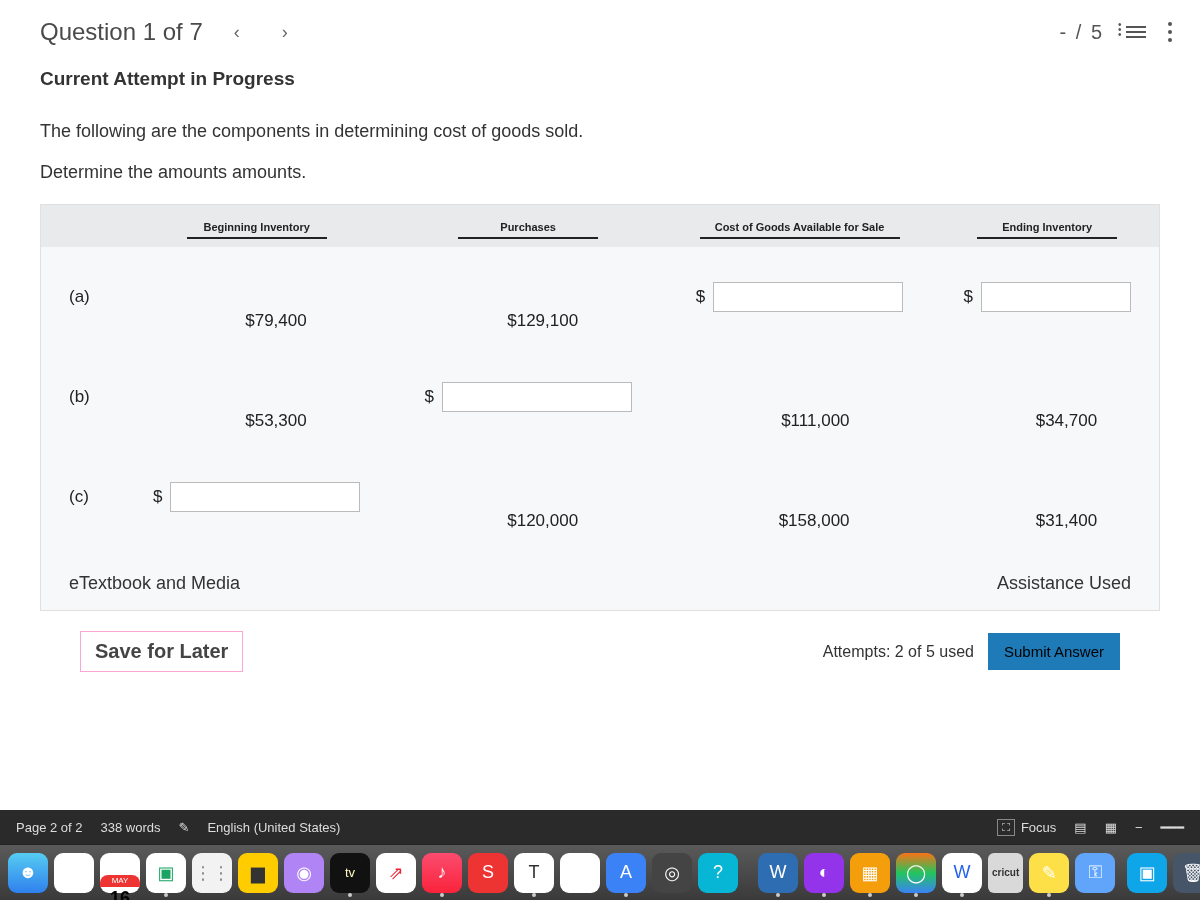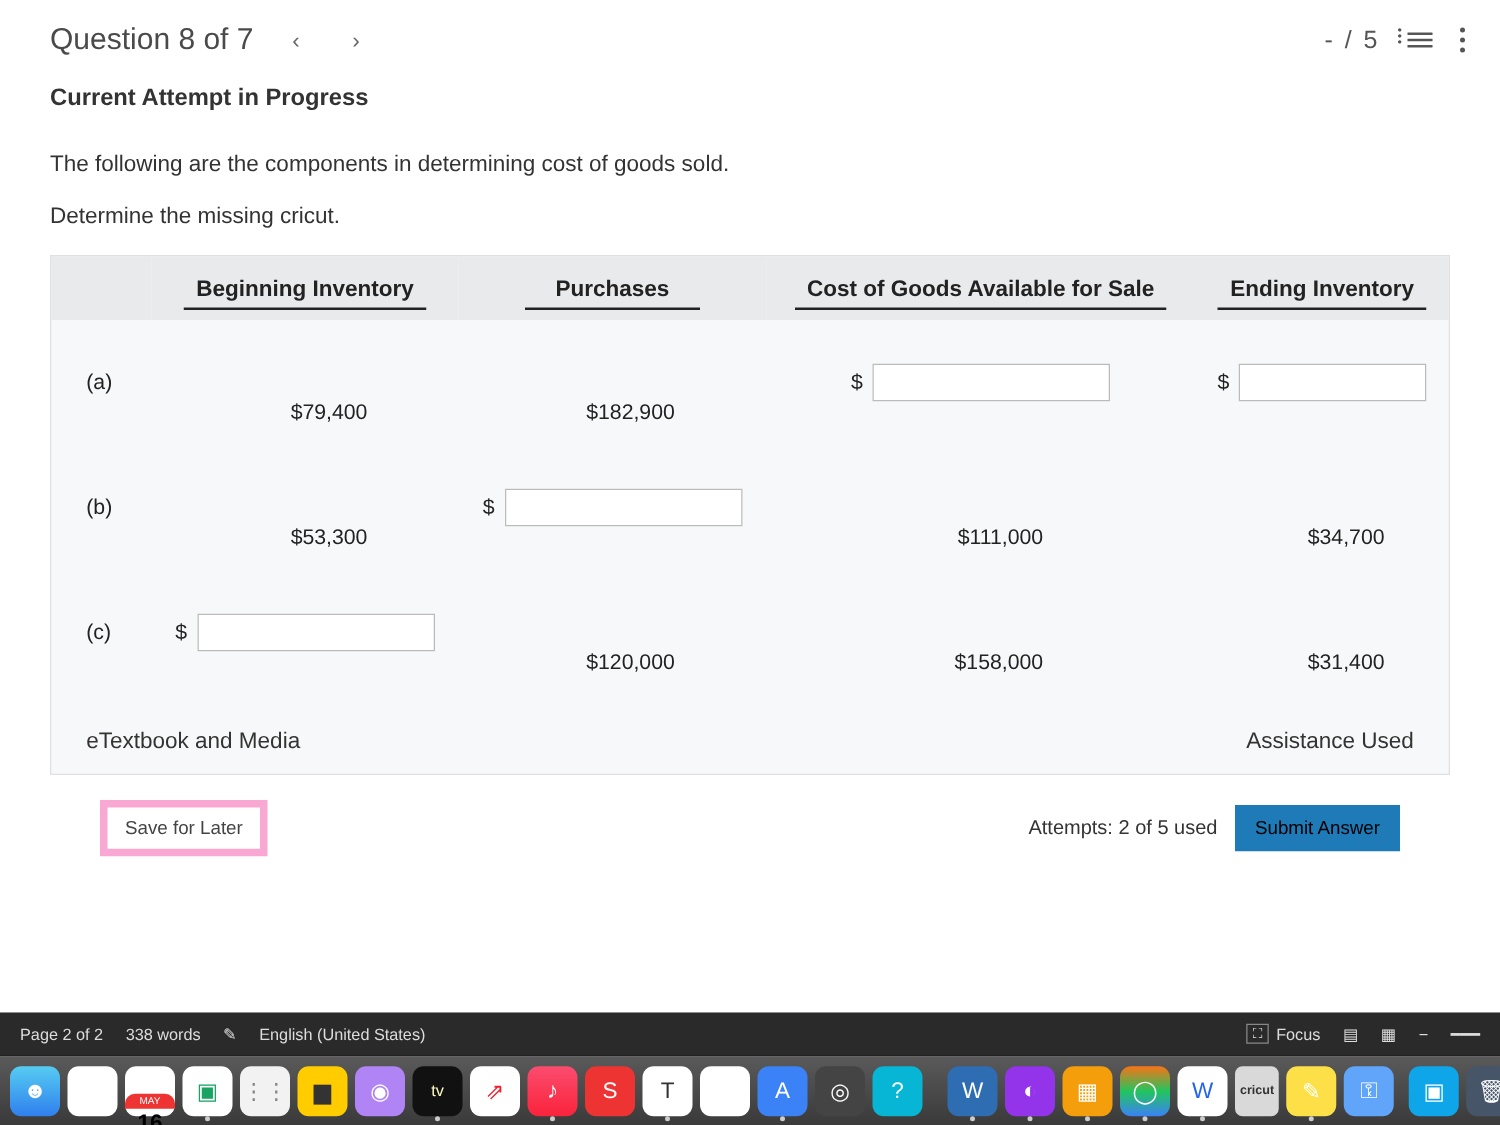--- a/index.html
+++ b/index.html
@@ -48,21 +48,21 @@
   .q-text { font-size: 18px; color:#333; margin: 14px 0; line-height:1.5;}
   .table-wrap {
     background:#f7f8f9;
     border:1px solid #e0e0e0;
     margin: 18px 0 0;
     padding: 0;
   }
   table { width:100%; border-collapse: collapse; }
   thead tr { background:#e9eaec; }
   th {
-    font-weight:600; font-size:18px; color:#222;
+    font-weight:600; font-size:11px; color:#222;
     padding: 16px 10px 8px; text-align:center;
     vertical-align: bottom;
   }
   th .uline { display:inline-block; border-bottom:2px solid #222; padding: 0 10px 4px; min-width: 140px;}
   td {
     padding: 16px 10px; font-size:17px; color:#222; text-align:center;
     vertical-align: middle;
   }
   td.row-label { text-align:left; padding-left: 28px; width:80px;}
   .val { text-align:right; display:inline-block; min-width:100px;margin-top:48px;}
@@ -76,22 +76,22 @@
   .tb-footer {
     display:flex; justify-content:space-between; align-items:center;
     padding: 26px 28px 16px;
     font-size:18px; color:#333;
   }
   .q-footer {
     display:flex; justify-content:space-between; align-items:center;
     padding: 20px 40px 0;
   }
   .save-btn {
-    border:6px solid #f9a8d4; background:#fff; color:#444;
-    padding: 8px 14px; font-size:15px; cursor:pointer;
+    border:1px solid #f9a8d4; background:#fff; color:#444;
+    padding: 8px 14px; font-size:20px; cursor:pointer;font-weight:bold;
   }
   .right-actions { display:flex; align-items:center; gap:14px; font-size:16px; color:#333;}
   .submit-btn {
     background:#1e7bb8; color:#000000; border:none; padding: 10px 16px;
     font-size:15px; cursor:pointer;
   }
   
   .word-status {
     position:absolute; left:0; right:0; top: 810px; height: 34px;
     background:#2a2a2a; color:#ddd; font-size:13px;
@@ -124,21 +124,21 @@
   .calendar-tile .day{ font-size:18px; font-weight:600; padding-top:2px;}
   .cricut-tile { background:#d9d9d9; color:#333; font-size:10px; font-weight:600; border-radius:6px; padding:0 4px; width:auto;}
 </style>
 </head>
 <body>
 
 <div class="app-window">
 
   <div class="top-bar">
     <div class="top-left">
-      <span class="q-title">Question 8 of 7</span>
+      <span class="q-title">Question 1 of 7</span>
       <span class="nav-arrow">‹</span>
       <span class="nav-arrow">›</span>
     </div>
     <div class="top-right">
       <span class="score">- / 5</span>
       <span class="icon-btn hamburger-list">
         <span></span>
           <span></span>
           <span></span>
       </span>
@@ -147,39 +147,39 @@
           <i></i>
           <i></i>
       </span>
     </div>
   </div>
 
   <div class="section-header">Current Attempt in Progress</div>
 
   <div class="question-body">
     <p class="q-text">The following are the components in determining cost of goods sold.</p>
-    <p class="q-text">Determine the missing cricut.</p>
+    <p class="q-text">Determine the amounts amounts.</p>
 
     <div class="table-wrap">
       <table>
         <thead>
           <tr>
             <th></th>
             <th><span class="uline">Beginning Inventory</span></th>
             <th><span class="uline">Purchases</span></th>
             <th><span class="uline" style="min-width:200px">Cost of Goods Available for Sale</span></th>
             <th><span class="uline">Ending Inventory</span></th>
           </tr>
         </thead>
         <tbody>
 
           <tr>
             <td class="row-label">(a)</td>
             <td><span class="val">$79,400</span></td>
-            <td><span class="val">$182,900</span></td>
+            <td><span class="val">$129,100</span></td>
             <td>
               <div class="money-cell">
                 <span class="dollar">$</span>
                 <input class="blank wide" value="" style="">
               </div>
             </td>
             <td>
               <div class="money-cell">
                 <span class="dollar">$</span>
                 <input class="blank" value="" style="">

